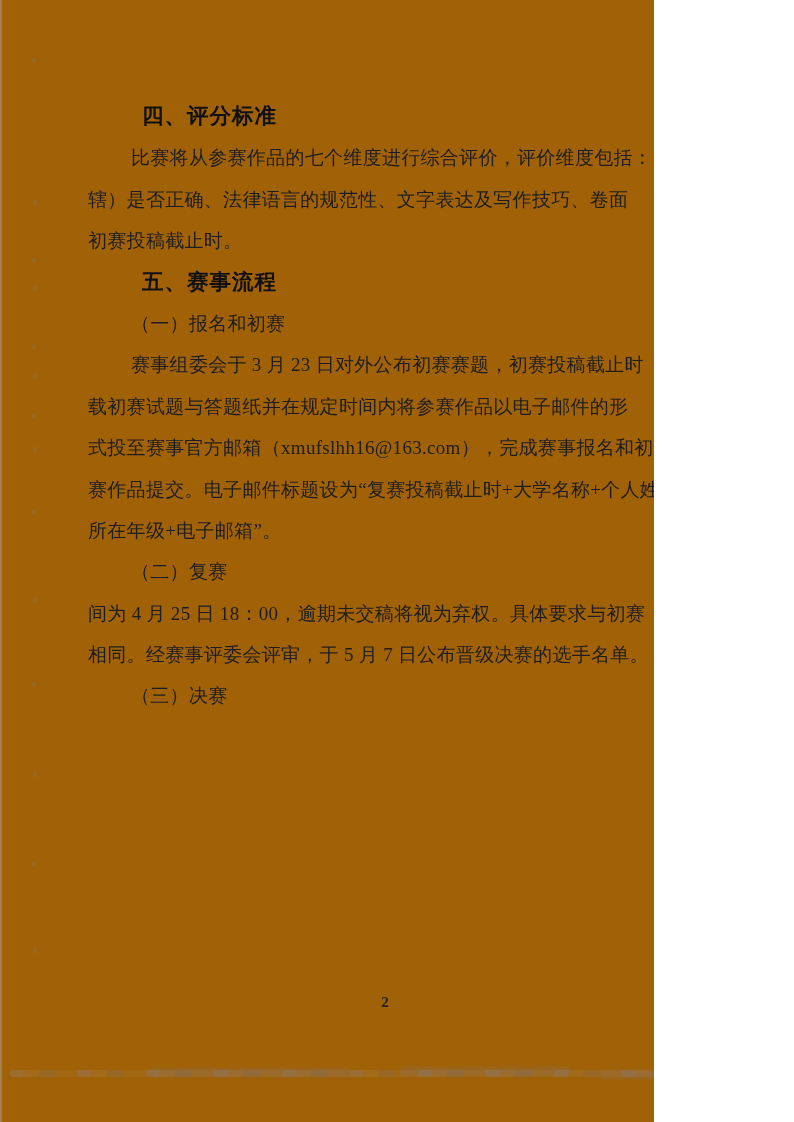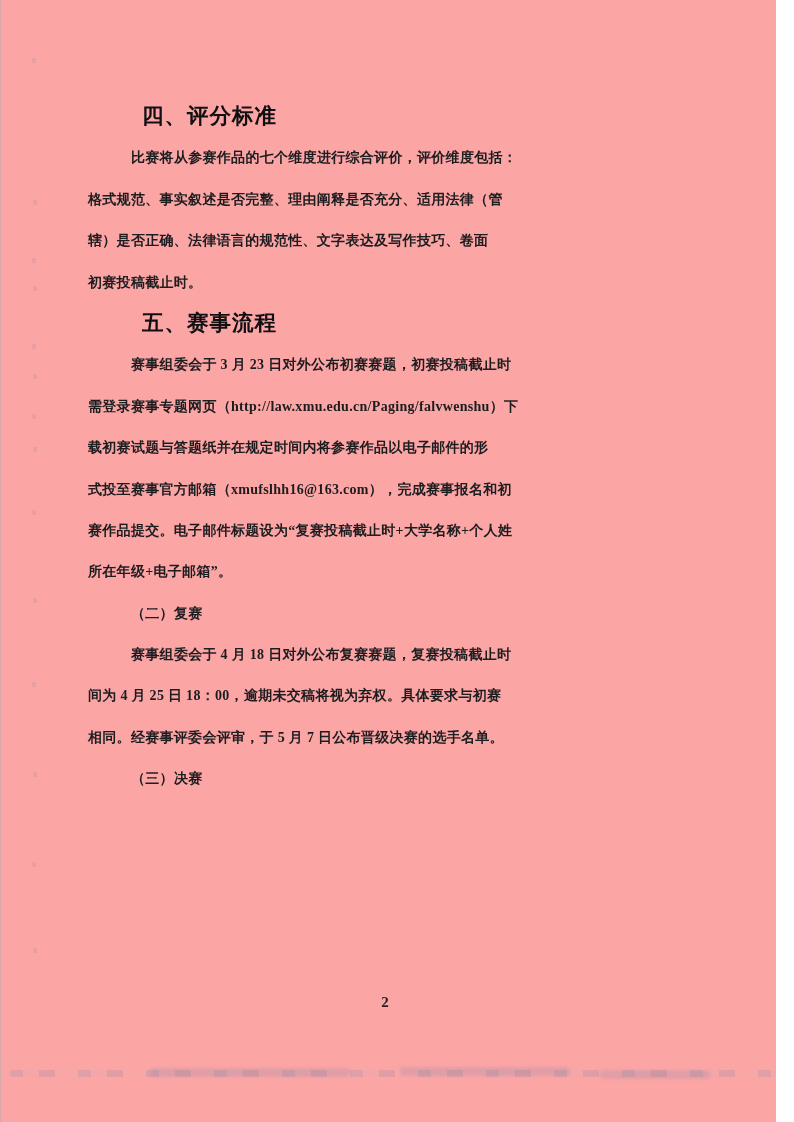--- a/index.html
+++ b/index.html
@@ -1,33 +1,32 @@
 <!DOCTYPE html>
 <html><head>
 <meta charset="utf-8">
 <style>
   html,body{margin:0;padding:0;background:#ffffff;}
   .page{
     position:relative;
-    width:776px;height:1122px;
-    background:#fca5a5;
+    width:654px;height:1122px;
+    background:#a16207;
     overflow:hidden;
     font-family:"Liberation Serif","DejaVu Serif",serif;
     color:#1d1d20;
   }
   .content{
     position:absolute;
     left:88px;top:96px;width:635px;
   }
   .line{
     height:41.4px;line-height:41.4px;
-    font-size:14px;
+    font-size:19px;
     white-space:nowrap;
     letter-spacing:0.3px;
-    font-weight:bold;
   }
   .heading{
     font-weight:bold;
     font-family:"Liberation Sans","DejaVu Sans",sans-serif;
     font-size:21.5px;
     color:#101013;
     letter-spacing:1px;
   }
   .indent{padding-left:43px;}
   .indent-h{padding-left:54px;}
@@ -91,38 +90,36 @@
   <div class="speck" style="left:32px;top:682px"></div>
   <div class="speck" style="left:33px;top:772px"></div>
   <div class="speck" style="left:32px;top:862px"></div>
   <div class="speck" style="left:33px;top:948px"></div>
 
   <div class="content">
 
     <div class="line heading indent-h">四、评分标准</div>
 
     <div class="line indent">比赛将从参赛作品的七个维度进行综合评价，评价维度包括：</div>
-    <div class="line">格式规范、事实叙述是否完整、理由阐释是否充分、适用法律（管</div>
     <div class="line">辖）是否正确、法律语言的规范性、文字表达及写作技巧、卷面</div>
     <div class="line">初赛投稿截止时。</div>
 
     <div class="line heading indent-h">五、赛事流程</div>
 
+    <div class="line indent">（一）报名和初赛</div>
 
     <div class="line indent">赛事组委会于 3 月 23 日对外公布初赛赛题，初赛投稿截止时</div>
-    <div class="line">需登录赛事专题网页（http://law.xmu.edu.cn/Paging/falvwenshu）下</div>
     <div class="line">载初赛试题与答题纸并在规定时间内将参赛作品以电子邮件的形</div>
     <div class="line">式投至赛事官方邮箱（xmufslhh16@163.com），完成赛事报名和初</div>
     <div class="line">赛作品提交。电子邮件标题设为“复赛投稿截止时+大学名称+个人姓</div>
     <div class="line">所在年级+电子邮箱”。</div>
 
 
     <div class="line indent">（二）复赛</div>
 
-    <div class="line indent">赛事组委会于 4 月 18 日对外公布复赛赛题，复赛投稿截止时</div>
     <div class="line">间为 4 月 25 日 18：00，逾期未交稿将视为弃权。具体要求与初赛</div>
     <div class="line">相同。经赛事评委会评审，于 5 月 7 日公布晋级决赛的选手名单。</div>
 
     <div class="line indent">（三）决赛</div>
 
   </div>
 
   <div class="footer-num">2</div>
 
   <div class="smudge"></div>

